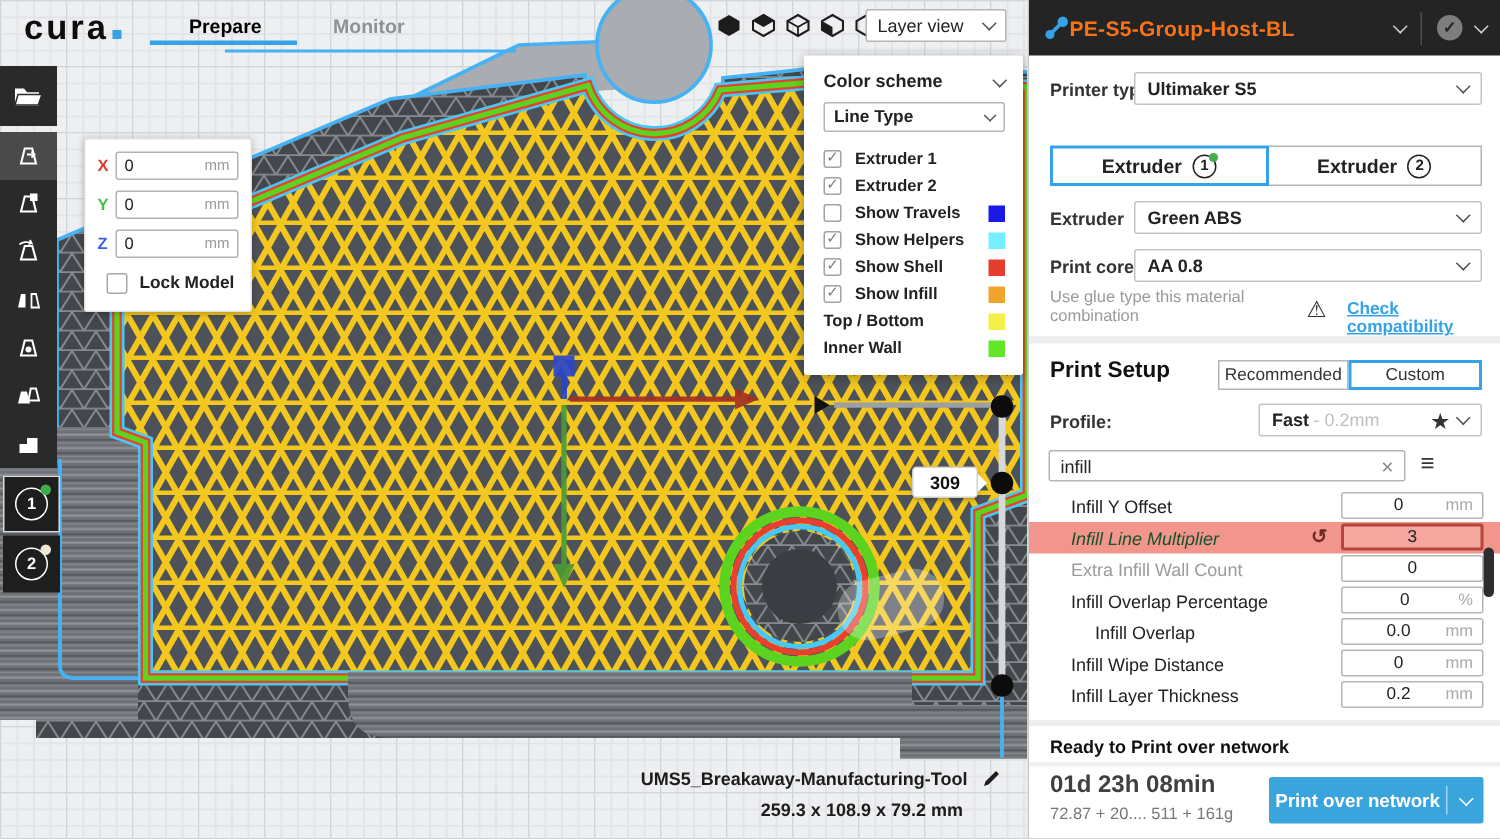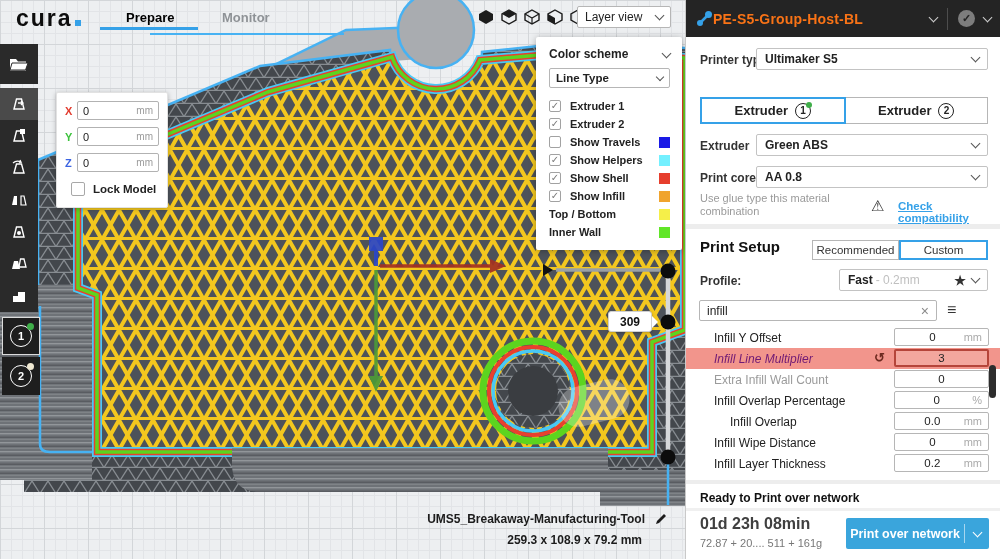--- a/index.html
+++ b/index.html
@@ -128,21 +128,21 @@
   .settings { position:absolute; left:0; top:327px; width:315px;text-align:center; }
   .set-row { position:relative; height:21px; }
   .set-label { position:absolute; left:28px; top:4px; font-size:12px; color:#222; white-space:nowrap; }
   .set-row.indent .set-label { left:44px; }
   .set-row.dim .set-label { color:#9b9b9b; }
   .set-box { position:absolute; left:208px; top:1px; width:95px; height:18px; border:1px solid #b6b6b6; border-radius:2px; background:#fff;
     display:flex; align-items:center; padding:0 6px; }
   .set-val { font-size:11.5px; color:#222; flex:1; }
   .set-unit { font-size:11px; color:#aaa; }
   .set-row.hl { background:#f2958c; }
-  .set-row.hl .set-label { color:#701a75; font-style:italic; }
+  .set-row.hl .set-label { color:#14532d; font-style:italic; }
   .set-row.hl .set-box { border:2px solid #b5453a; background:#f3a79e; }
   .reset-ic { position:absolute; left:188px; top:2px; font-size:13px; font-weight:bold; color:#6e2a20; }
   .scrollpill { position:absolute; left:303px; top:365px; width:7px; height:33px; background:#2d2d2d; border-radius:4px; }
 
   .status-txt { position:absolute; left:14px; top:491px; font-size:12px; font-weight:bold; color:#111; }
   .status-band { position:absolute; left:0; top:508px; width:315px; height:3px; background:#f0f0f0; }
   .time-txt { position:absolute; left:14px; top:515px; font-size:16px; font-weight:bold; color:#404040; }
   .usage-txt { position:absolute; left:14px; top:537px; font-size:11px; color:#777;text-align:right; }
   .print-btn { position:absolute; left:160px; top:518px; width:143px; height:31px; background:#3aa5dc; border-radius:2px; display:flex; align-items:center; cursor:pointer; }
   .print-btn-label { flex:1; text-align:center; color:#fff; font-size:12.5px; font-weight:bold; }

